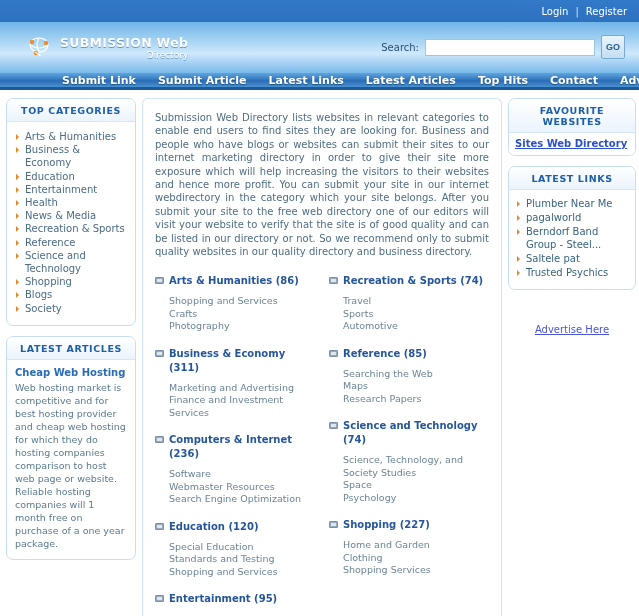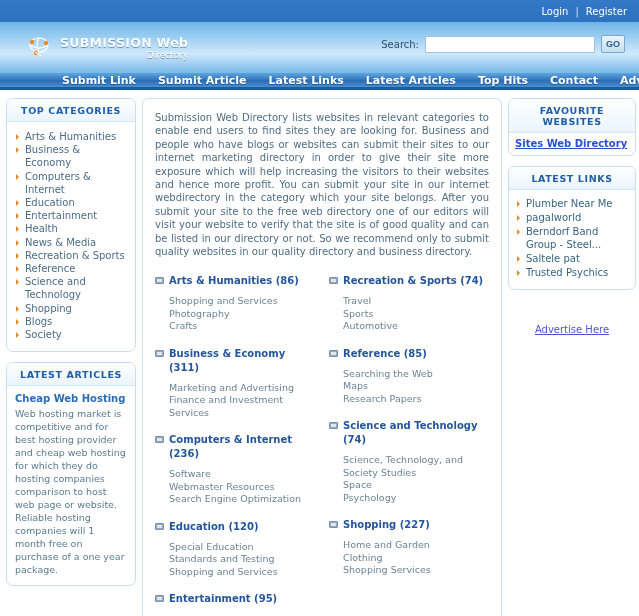--- a/index.html
+++ b/index.html
@@ -52,21 +52,21 @@
   .search-label { font-size:10px; color:#2b4f73; }
   .search-input {
     width: 170px; height: 17px;
     border: 1px solid #9fc4e0;
     background: #ffffff;
     font-size: 10px;
     padding: 0 3px;
     outline: none;
   }
   .go-btn {
-    height: 18px; min-width: 22px;
+    height: 24px; min-width: 22px;
     font-size: 9px; font-weight: bold;
     color: #2a5d92;
     border: 1px solid #79a9d0;
     background: linear-gradient(to bottom,#eaf4fc,#c3def2);
     border-radius: 2px;
     cursor: pointer;
     padding: 0 4px;
     line-height: 15px;
   }
 
@@ -251,21 +251,21 @@
 <div class="page">
 
   <div class="col-left">
 
     <div class="panel">
       <div class="panel-head">TOP CATEGORIES</div>
       <div class="panel-body">
         <ul class="catlist" id="top-cat-list">
             <li><span class="arrow"></span><a href="#">Arts &amp; Humanities</a></li>
             <li><span class="arrow"></span><a href="#">Business &amp; Economy</a></li>
-            <li><span class="arrow"></span><a href="#">Computers &amp; Internet</a></li>
+            <li><span class="arrow"></span></li>
             <li><span class="arrow"></span><a href="#">Education</a></li>
             <li><span class="arrow"></span><a href="#">Entertainment</a></li>
             <li><span class="arrow"></span><a href="#">Health</a></li>
             <li><span class="arrow"></span><a href="#">News &amp; Media</a></li>
             <li><span class="arrow"></span><a href="#">Recreation &amp; Sports</a></li>
             <li><span class="arrow"></span><a href="#">Reference</a></li>
             <li><span class="arrow"></span><a href="#">Science and Technology</a></li>
             <li><span class="arrow"></span><a href="#">Shopping</a></li>
             <li><span class="arrow"></span><a href="#">Blogs</a></li>
             <li><span class="arrow"></span><a href="#">Society</a></li>
@@ -285,22 +285,22 @@
 
   <div class="col-main">
     <div class="main-box">
       <p class="intro">Submission Web Directory lists websites in relevant categories to enable end users to find sites they are looking for. Business and people who have blogs or websites can submit their sites to our internet marketing directory in order to give their site more exposure which will help increasing the visitors to their websites and hence more profit. You can submit your site in our internet webdirectory in the category which your site belongs. After you submit your site to the free web directory one of our editors will visit your website to verify that the site is of good quality and can be listed in our directory or not. So we recommend only to submit quality websites in our quality directory and business directory.</p>
       <div class="cat-cols" id="cat-cols">
           <div class="cat-col">
             <div class="cat-block">
               <a href="#" class="cat-head"><span class="folder-icon"></span><span>Arts &amp; Humanities (86)</span></a>
               <ul class="sub-list">
                 <li><a href="#">Shopping and Services</a></li>
+                <li><a href="#">Crafts</a></li>
                 <li><a href="#">Photography</a></li>
-                <li><a href="#">Crafts</a></li>
               </ul>
             </div>
             <div class="cat-block">
               <a href="#" class="cat-head"><span class="folder-icon"></span><span>Business &amp; Economy (311)</span></a>
               <ul class="sub-list">
                 <li><a href="#">Marketing and Advertising</a></li>
                 <li><a href="#">Finance and Investment</a></li>
                 <li><a href="#">Services</a></li>
               </ul>
             </div>

